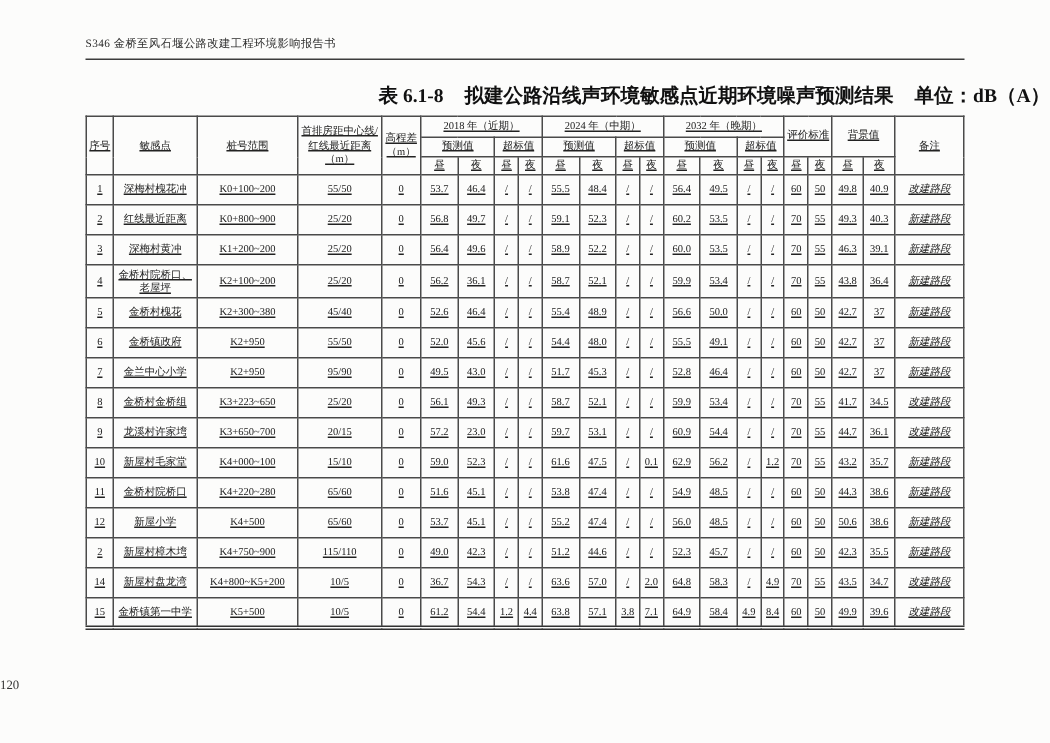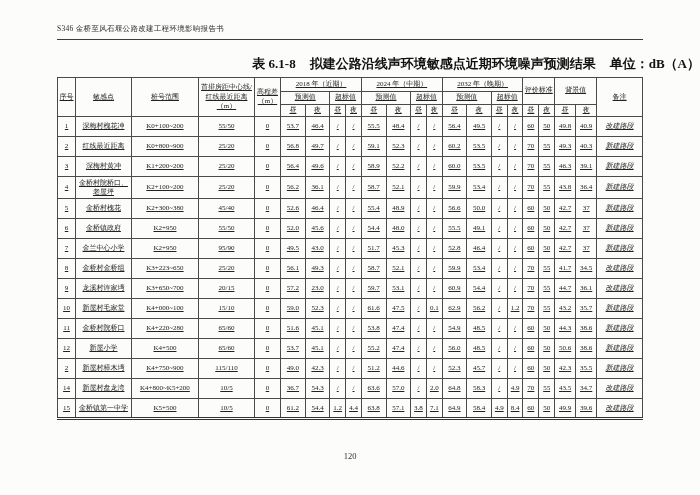--- a/index.html
+++ b/index.html
@@ -41,21 +41,21 @@
     color:#222;
   }
   .noise-table thead th { padding:1px 1px; }
   .noise-table thead tr.hr1 th { height:14px; }
   .noise-table thead tr.hr2 th { height:13px; }
   .noise-table thead tr.hr3 th { height:12px; }
   .noise-table tbody td { height:20px; }
   .noise-table td.remark { letter-spacing:0;font-style:italic; }
   .page-number {
     position:absolute; top:451px; left:0; width:100%;
-    text-align:center; font-size:8.5px; color:#333;
+    font-size:8.5px; color:#333;
   }
 </style>
 </head>
 <body>
 
 <div class="page">
 
   <div class="doc-header">S346 金桥至风石堰公路改建工程环境影响报告书</div>
   <div class="doc-header-rule"></div>
 

